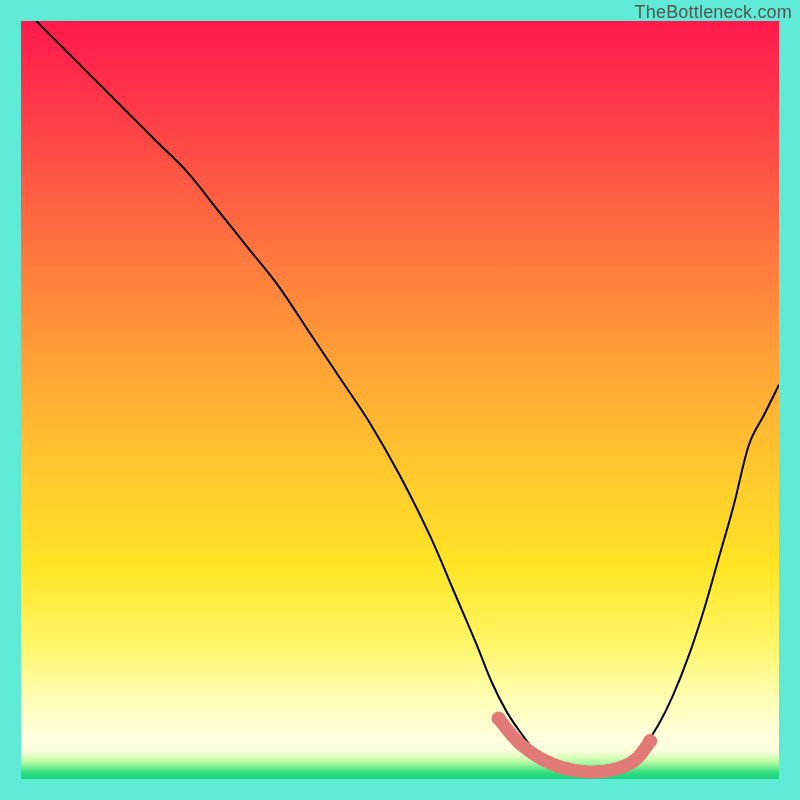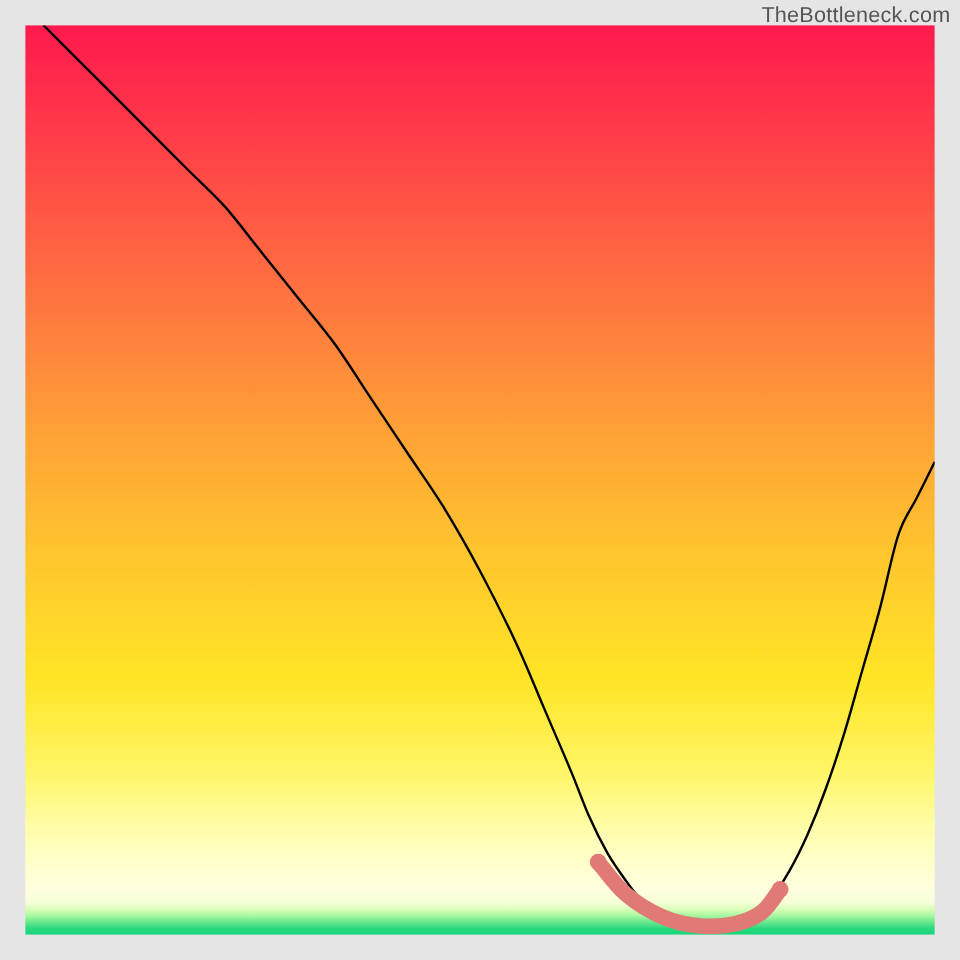--- a/index.html
+++ b/index.html
@@ -7,21 +7,21 @@
     padding: 0;
     width: 800px;
     height: 800px;
     background: #000;
     overflow: hidden;
     font-family: Arial, Helvetica, sans-serif;
   }
   .frame {
     position: absolute;
     inset: 0;
-    background: #e5e5e5;
+    background: #5eead4;
     text-align: center;
   }
   .plot {
     position: absolute;
     left: 21px;
     top: 21px;
     width: 758px;
     height: 758px;
     overflow: hidden;
   }

